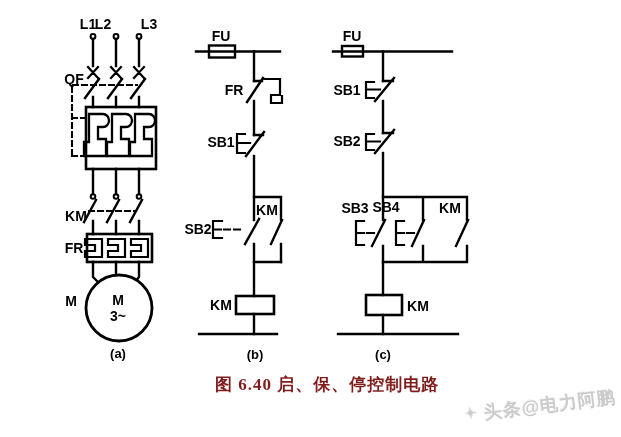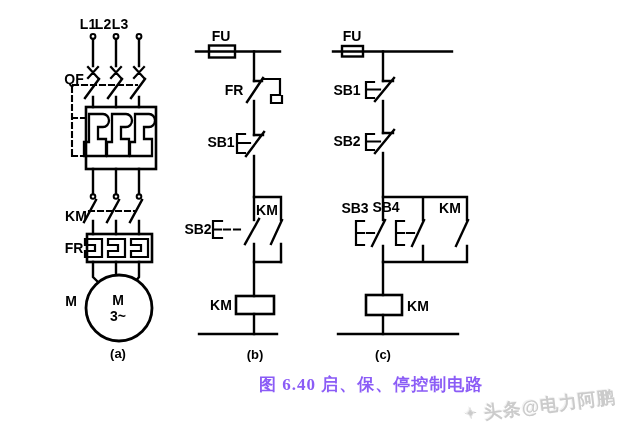--- a/index.html
+++ b/index.html
@@ -17,24 +17,23 @@
     font:bold 14px "Liberation Sans",sans-serif;
     color:#000;
     white-space:nowrap;
     line-height:1;
   }
   .lbl.small{font-size:13px;}
   .caption{
     position:absolute;
     transform:translate(-50%,-50%);
     font:bold 17px "Liberation Serif",serif;
-    color:#8b5cf6;
+    color:#7f1d1d;
     white-space:nowrap;
     letter-spacing:1px;
-    margin-left:44px;
   }
   .watermark{
     position:absolute;
     transform:translate(-50%,-50%) rotate(-7deg);
     font:bold 18px "Liberation Sans",sans-serif;
     color:#cbcbcb;
     text-shadow:1px 1px 0 #ffffff,-1px -1px 0 #f2f2f2;
     white-space:nowrap;
     letter-spacing:1px;
   }
@@ -142,21 +141,21 @@
       <path d="M383,246 V262 M423,246 V262 M467,246 V262 M383,262 H467"></path>
       <path d="M383,262 V295"></path>
       <rect x="366" y="295" width="36" height="20" stroke-width="2.6"></rect>
       <path d="M383,315 V334"></path>
       <path d="M338,334 H458"></path>
     </g>
   </svg>
 
   <span class="lbl" style="left:88px;top:24px">L1</span>
   <span class="lbl" style="left:103px;top:24px">L2</span>
-  <span class="lbl" style="left:120px;top:24px">L3</span>
+  <span class="lbl" style="left:149px;top:24px">L3</span>
   <span class="lbl" style="left:74px;top:79px">QF</span>
   <span class="lbl" style="left:76px;top:216px">KM</span>
   <span class="lbl" style="left:74px;top:248px">FR</span>
   <span class="lbl" style="left:71px;top:301px">M</span>
   <span class="lbl" style="left:118px;top:300px">M</span>
   <span class="lbl" style="left:118px;top:316px">3~</span>
   <span class="lbl small" style="left:118px;top:353px">(a)</span>
 
   <span class="lbl" style="left:221px;top:36px">FU</span>
   <span class="lbl" style="left:234px;top:90px">FR</span>

